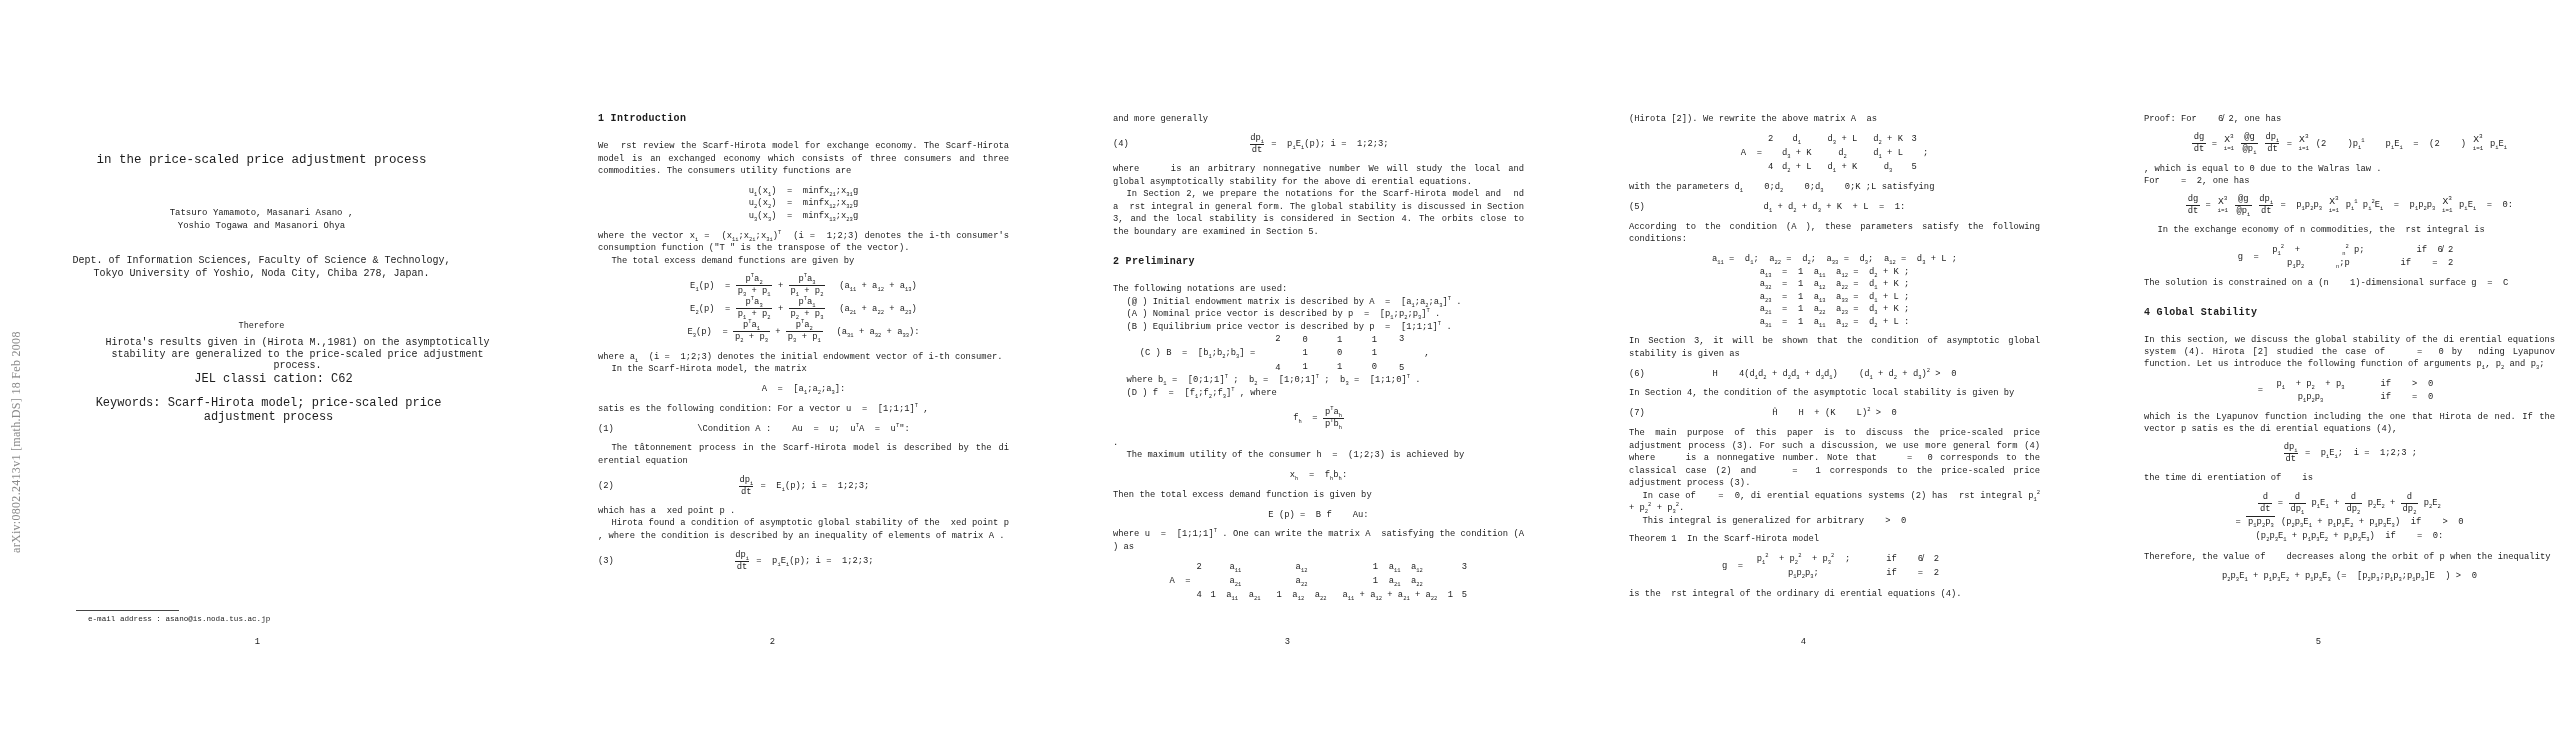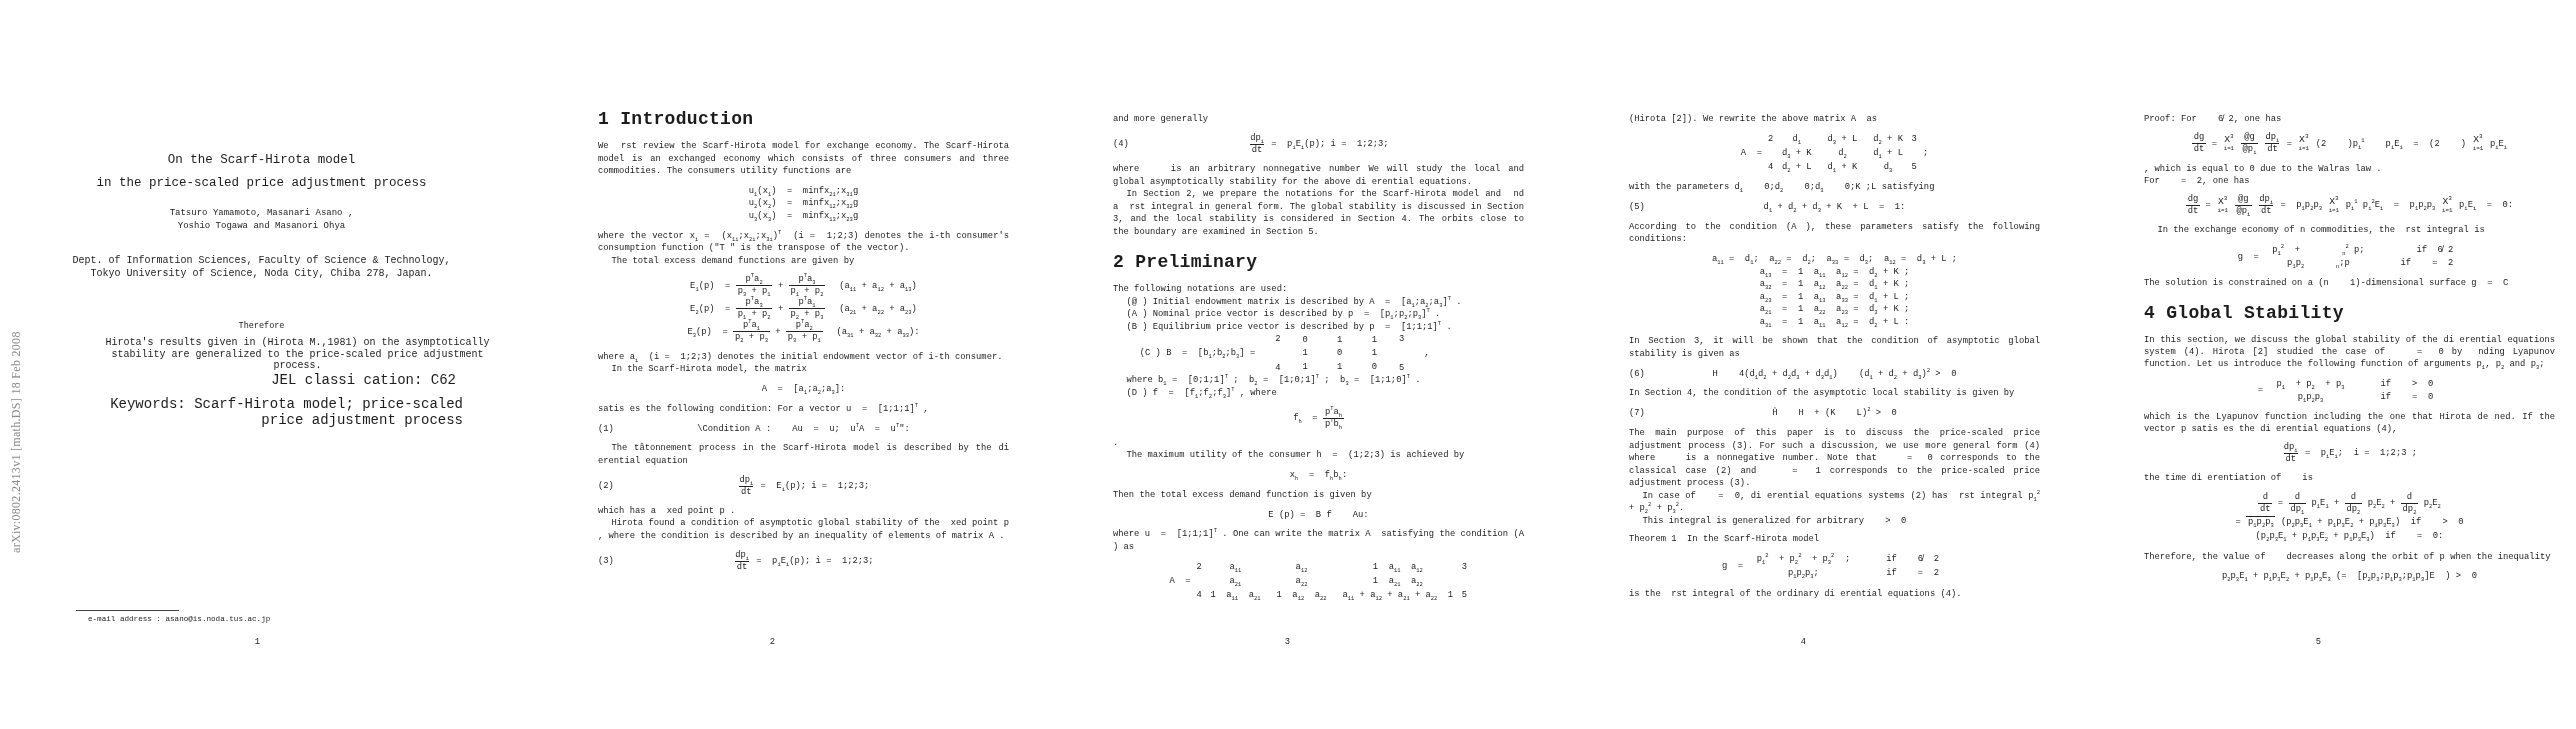--- a/index.html
+++ b/index.html
@@ -12,25 +12,25 @@
   .stamp{position:absolute;left:8.5px;top:213px;height:340px;writing-mode:vertical-rl;
          transform:rotate(180deg);font-family:"Liberation Serif",serif;font-size:12px;
          color:#8a8a8a;letter-spacing:0.3px;white-space:nowrap;}
   
   .abs{position:absolute;left:55px;width:413px;text-align:center;}
   .title{font-size:12.5px;line-height:22.5px;}
   .authors{font-size:9px;line-height:13.4px;}
   .addr{font-size:10px;line-height:13.4px;}
   .abshead{font-size:8.5px;}
   .abstext{font-size:10px;line-height:11.5px;padding:0 36px;}
-  .jel,.kw{font-size:14px;text-align:right;}
+  .jel,.kw{font-size:12px;text-align:center;}
   .fnrule{position:absolute;left:76px;top:610px;width:103px;border-top:0.9px solid #444;}
   .fntext{position:absolute;left:88px;top:615px;font-size:7.6px;}
   
-  .h1{font-size:18px;font-weight:600;letter-spacing:0.3px;margin:0 0 14.6px 0;}
+  .h1{font-size:10px;font-weight:600;letter-spacing:0.3px;margin:0 0 14.6px 0;}
   .h1.mid{margin-top:18px;}
   .p{text-align:justify;margin:0;}
   .ind{text-indent:13.4px;}
   .sp{margin-top:6px;}
   .eqblock{margin:7.3px 0;}
   .eqrow{display:flex;justify-content:center;align-items:center;gap:5.5px;min-height:14.6px;}
   .eqwrap{position:relative;margin:7.3px 0;}
   .eqnum{position:absolute;left:0;top:50%;transform:translateY(-50%);}
   .ctr{text-align:center;}
   sub,sup{font-size:.62em;line-height:0;}
@@ -51,30 +51,29 @@
   .inlrow{display:flex;align-items:center;gap:6px;}
 </style>
 </head>
 <body>
 
 <div id="canvas">
 
   <section class="page" id="pg1">
     <div class="stamp">arXiv:0802.2413v1  [math.DS]  18 Feb 2008</div>
     <div class="abs title" style="top:149px">
-      <div>On the Scarf-Hirota model</div>
       <div>in the price-scaled price adjustment process</div>
     </div>
     <div class="abs authors" style="top:207px">
       <div>Tatsuro Yamamoto, Masanari Asano  ,</div>
       <div>Yoshio Togawa and Masanori Ohya</div>
     </div>
     <div class="abs addr" style="top:254px">
       <div>Dept. of Information Sciences, Faculty of Science &amp;  Technology,</div>
-      <div>Tokyo University of Science, Noda City, Chiba 278, Japan.</div>
+      <div>Tokyo University of Yoshio, Noda City, Chiba 278, Japan.</div>
     </div>
     <div class="abs abshead" style="top:321px">Therefore</div>
     <div class="abs abstext" style="top:337px">
       <div>Hirota's results given in (Hirota M.,1981) on the asymptotically</div>
       <div>stability are generalized to the price-scaled price adjustment process.</div>
     </div>
     <div class="abs jel" style="top:372px;left:91px;width:365px">JEL classi cation: C62</div>
     <div class="abs kw" style="top:396px;left:74px;width:389px">Keywords: Scarf-Hirota model; price-scaled price adjustment process</div>
     <div class="fnrule"></div>
     <div class="fntext">e-mail address :  asano@is.noda.tus.ac.jp</div>

